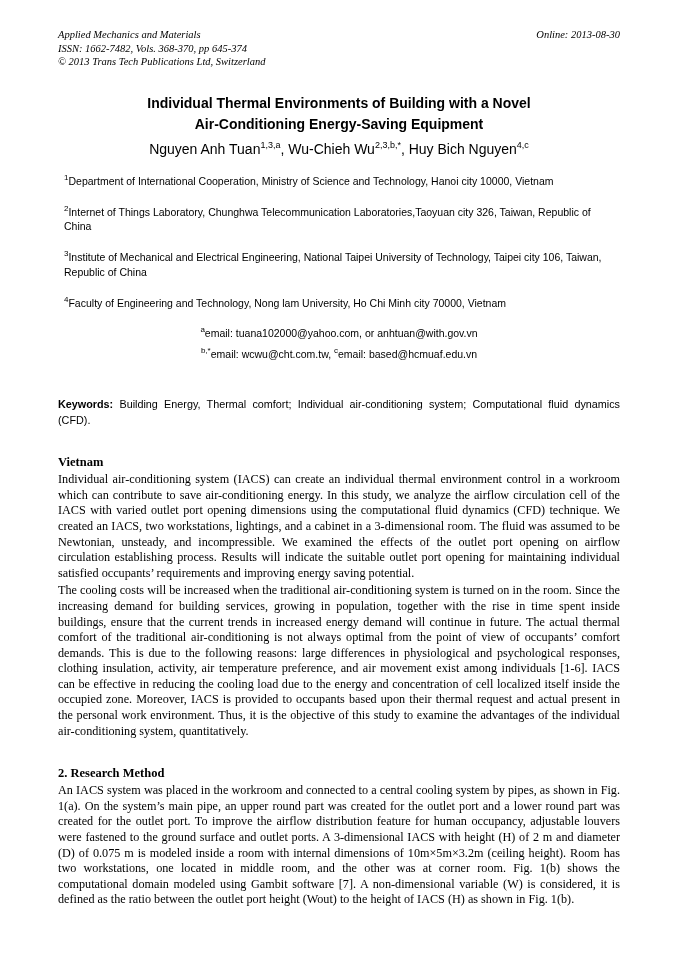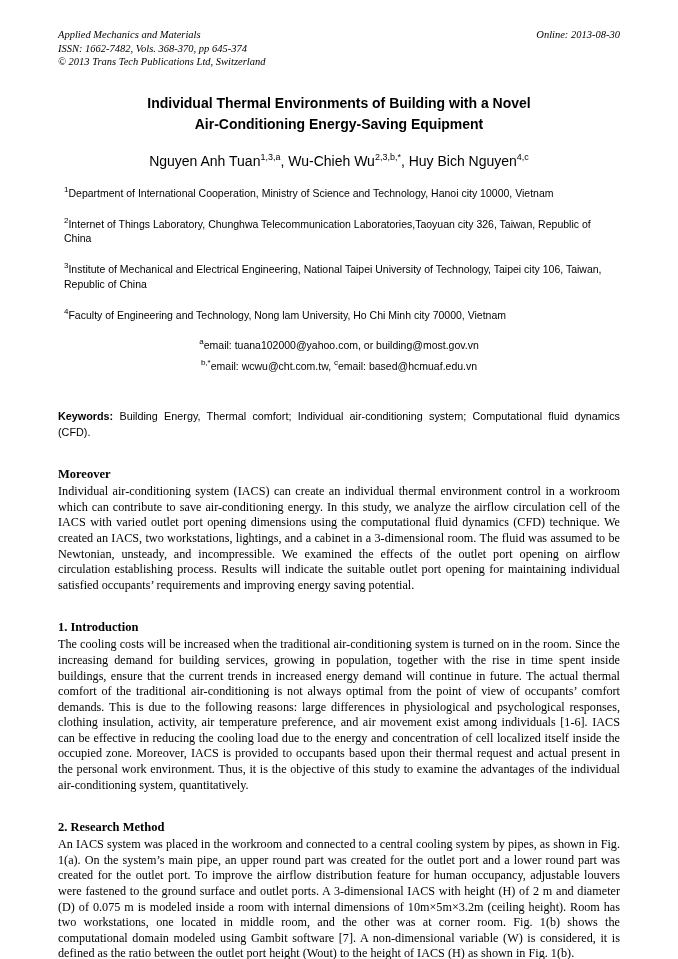--- a/index.html
+++ b/index.html
@@ -36,21 +36,20 @@
   
   .title {
     margin-top: 24px;
     text-align: center;
     font-family: "Liberation Sans", sans-serif;
     font-weight: bold;
     font-size: 14px;
     line-height: 21px;
   }
   .authors {
-    margin-top: 12px;
     text-align: center;
     font-family: "Liberation Sans", sans-serif;
     font-size: 14px;
     line-height: 20px;
   }
   .authors sup { font-size: 9px; }
 
   .affil {
     margin-top: 12px;
     text-align: left;
@@ -124,33 +123,32 @@
   </div>
   <div class="affil">
     <sup>3</sup><span>Institute of Mechanical and Electrical Engineering, National Taipei University of Technology, Taipei city 106, Taiwan, Republic of China</span>
   </div>
   <div class="affil">
     <sup>4</sup><span>Faculty of Engineering and Technology, Nong lam University, Ho Chi Minh city 70000, Vietnam</span>
   </div>
 
   <div class="emails">
     <div>
-      <sup>a</sup><span>email: tuana102000@yahoo.com, or building@most.gov.vn</span>
+      <sup>a</sup><span>email: tuana102000@yahoo.com, or anhtuan@with.gov.vn</span>
     </div>
     <div>
       <sup>b,*</sup><span>email: wcwu@cht.com.tw, </span><sup>c</sup><span>email: based@hcmuaf.edu.vn</span>
     </div>
   </div>
 
   <div class="keywords">
     <span class="kw-label">Keywords:</span><span> Building Energy, Thermal comfort; Individual air-conditioning system; Computational fluid dynamics (CFD).</span>
   </div>
 
-  <div class="section-head">Moreover</div>
+  <div class="section-head">Vietnam</div>
   <div class="para">Individual air-conditioning system (IACS) can create an individual thermal environment control in a workroom which can contribute to save air-conditioning energy.  In this study, we analyze the airflow circulation cell of the IACS with varied outlet port opening dimensions using the computational fluid dynamics (CFD) technique. We created an IACS, two workstations, lightings, and a cabinet in a 3-dimensional room. The fluid was assumed to be Newtonian, unsteady, and incompressible. We examined the effects of the outlet port opening on airflow circulation establishing process. Results will indicate the suitable outlet port opening for maintaining individual satisfied occupants’ requirements and improving energy saving potential.</div>
 
-  <div class="section-head">1. Introduction</div>
   <div class="para">The cooling costs will be increased when the traditional air-conditioning system is turned on in the room. Since the increasing demand for building services, growing in population, together with the rise in time spent inside buildings, ensure that the current trends in increased energy demand will continue in future. The actual thermal comfort of the traditional air-conditioning is not always optimal from the point of view of occupants’ comfort demands. This is due to the following reasons: large differences in physiological and psychological responses, clothing insulation, activity, air temperature preference, and air movement exist among individuals [1-6]. IACS can be effective in reducing the cooling load due to the energy and concentration of cell localized itself inside the occupied zone. Moreover, IACS is provided to occupants based upon their thermal request and actual present in the personal work environment. Thus, it is the objective of this study to examine the advantages of the individual air-conditioning system, quantitatively.</div>
 
   <div class="section-head">2. Research Method</div>
   <div class="para">An IACS system was placed in the workroom and connected to a central cooling system by pipes, as shown in Fig. 1(a). On the system’s main pipe, an upper round part was created for the outlet port and a lower round part was created for the outlet port. To improve the airflow distribution feature for human occupancy, adjustable louvers were fastened to the ground surface and outlet ports. A 3-dimensional IACS with height (H) of 2 m and diameter (D) of 0.075 m is modeled inside a room with internal dimensions of 10m×5m×3.2m (ceiling height). Room has two workstations, one located in middle room, and the other was at corner room. Fig. 1(b) shows the computational domain modeled using Gambit software [7]. A non-dimensional variable (W) is considered, it is defined as the ratio between the outlet port height (Wout) to the height of IACS (H) as shown in Fig. 1(b).</div>
 
 </div>
 
 </body></html>

